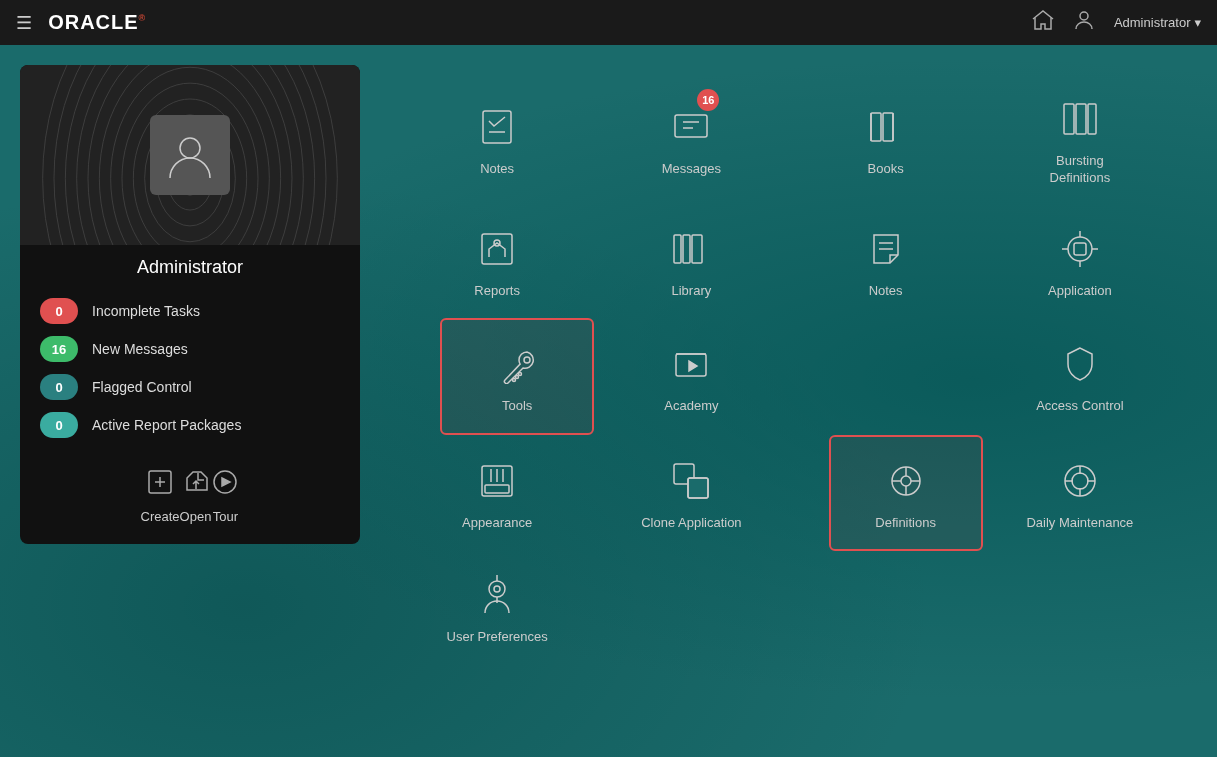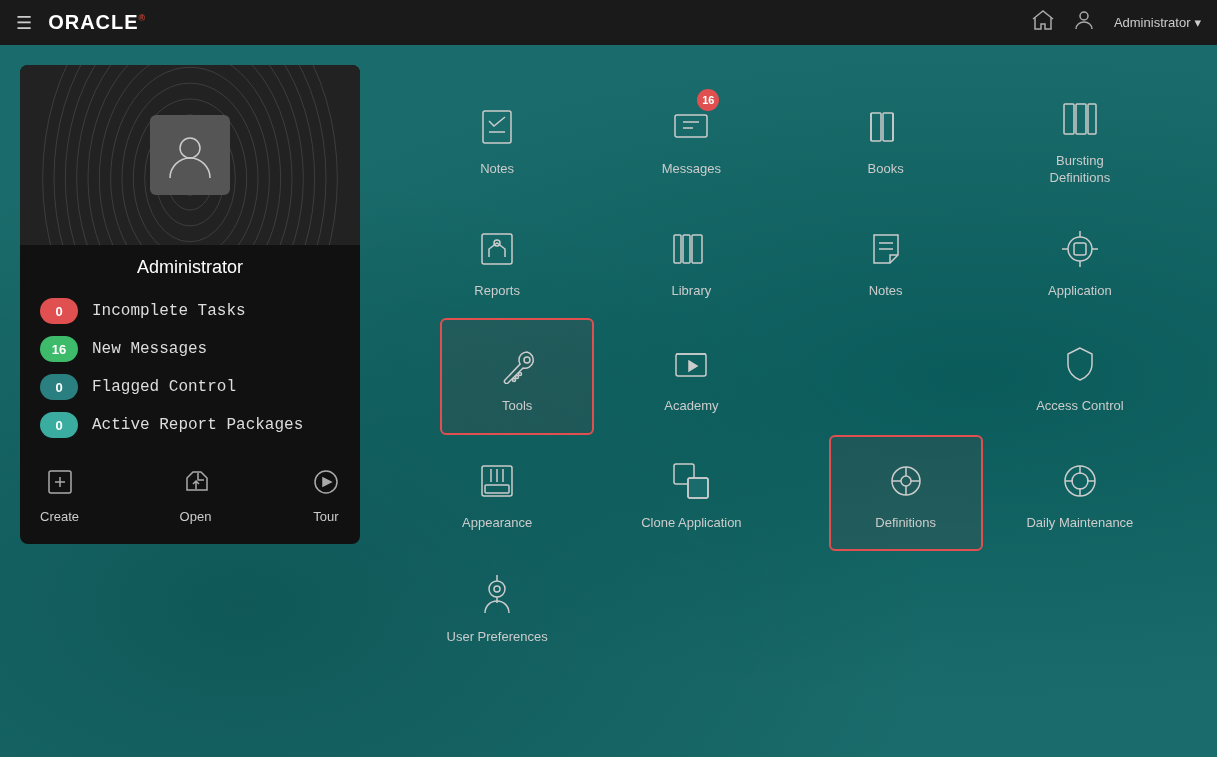--- a/index.html
+++ b/index.html
@@ -163,27 +163,26 @@
       color: #fff;
       padding: 0 8px;
     }
     .badge-red { background: #e05050; }
     .badge-green { background: #3dbb6a; }
     .badge-teal-dark { background: #2a8080; }
     .badge-teal { background: #3aaca0; }
 
     .stat-label {
       color: #ddd;
-      font-size: 16px;
-      font-family: Liberation Mono, monospace;
+      font-size: 14px;
     }
 
     .action-row {
       display: flex;
-      justify-content: space-between;
+      justify-content: center;
       padding: 30px 20px 0 20px;
     }
 
     .action-btn {
       display: flex;
       flex-direction: column;
       align-items: center;
       gap: 8px;
       cursor: pointer;
       color: #ccc;

